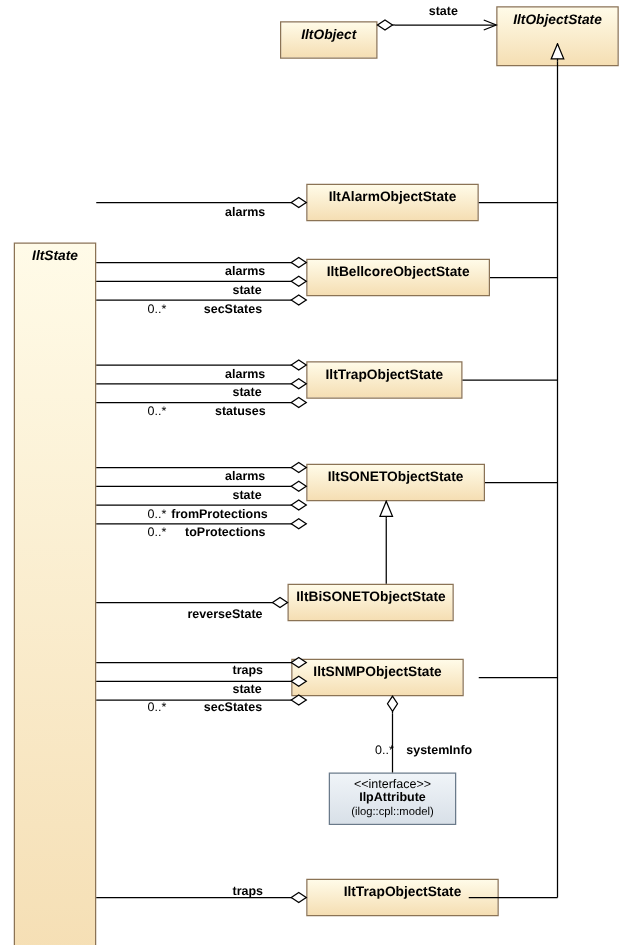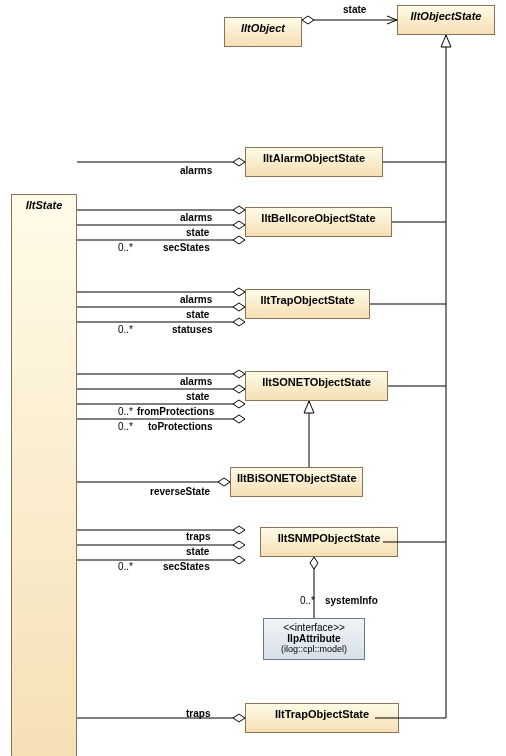--- a/index.html
+++ b/index.html
@@ -59,21 +59,21 @@
     font-size: 10px;
   }
 </style>
 </head>
 <body>
 
 <div class="class-box" style="left:224px; top:17px; width:78px; height:30px;">
   <span class="class-name">IltObject</span>
 </div>
 
-<div class="class-box" style="left:397px; top:5px; width:98px; height:30px;">
+<div class="class-box" style="left:397px; top:5px; width:98px; height:48px;">
   <span class="class-name">IltObjectState</span>
 </div>
 
 <div class="class-box tall" style="left:11px; top:146px; width:66px; height:588px;">
   <span class="class-name">IltState</span>
 </div>
 
 <div class="class-box" style="left:245px; top:147px; width:138px; height:30px;">
   <span class="class-name-normal">IltAlarmObjectState</span>
 </div>
@@ -87,21 +87,21 @@
 </div>
 
 <div class="class-box" style="left:245px; top:371px; width:143px; height:30px;">
   <span class="class-name-normal">IltSONETObjectState</span>
 </div>
 
 <div class="class-box" style="left:230px; top:467px; width:133px; height:30px;">
   <span class="class-name-normal">IltBiSONETObjectState</span>
 </div>
 
-<div class="class-box" style="left:260px; top:527px; width:138px; height:30px;">
+<div class="class-box" style="left:233px; top:527px; width:138px; height:30px;">
   <span class="class-name-normal">IltSNMPObjectState</span>
 </div>
 
 <div class="interface-box" style="left:263px; top:618px; width:102px; height:42px;">
   <div class="stereotype">&lt;&lt;interface&gt;&gt;</div>
   <div class="class-name-normal">IlpAttribute</div>
   <div class="pkg">(ilog::cpl::model)</div>
 </div>
 
 <div class="class-box" style="left:245px; top:703px; width:154px; height:30px;">

